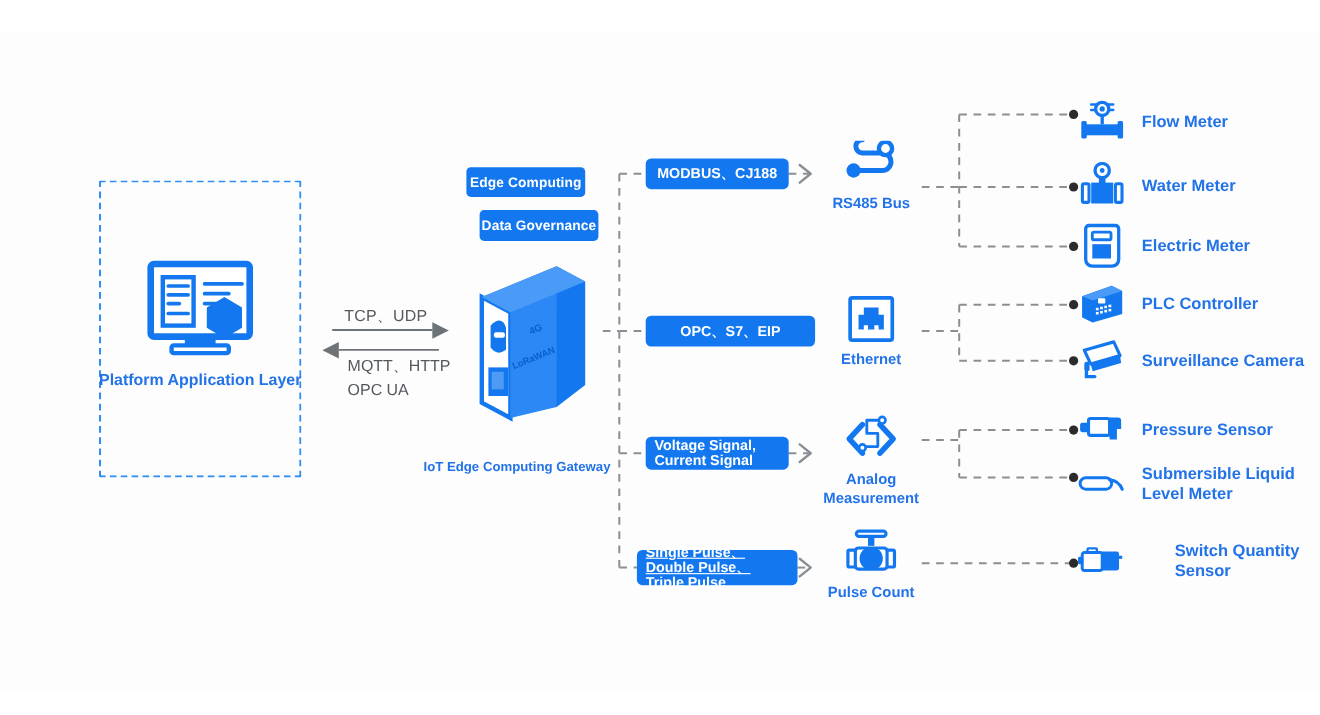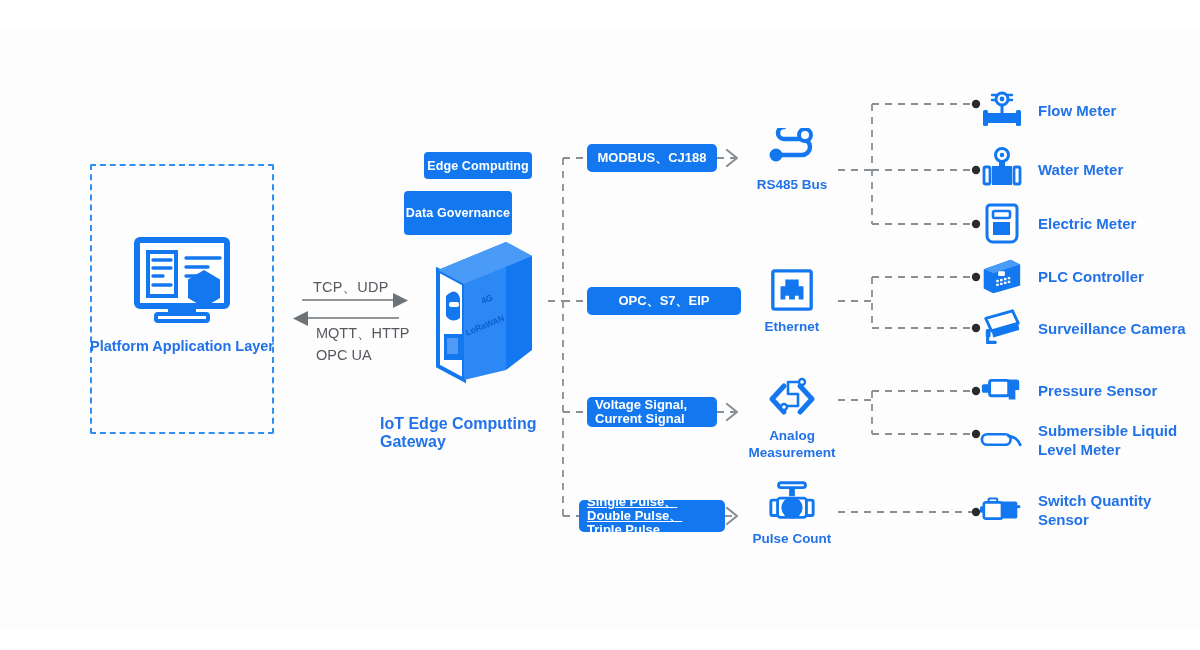--- a/index.html
+++ b/index.html
@@ -29,25 +29,25 @@
   .proto-up{position:absolute;left:313px;top:278px;color:#55595e;font-size:14.5px;letter-spacing:.2px;}
   .proto-dn{position:absolute;left:316px;top:322px;color:#55595e;font-size:14.5px;line-height:22px;}
 
   
   .gw-badge{
     position:absolute;background:#1378f0;color:#fff;border-radius:4px;
     font-size:12.5px;font-weight:bold;display:flex;align-items:center;justify-content:center;
     letter-spacing:.1px;
   }
   #gw-badge-edge{left:424px;top:152px;width:108px;height:27px;}
-  #gw-badge-data{left:404px;top:191px;width:108px;height:44px;}
+  #gw-badge-data{left:436px;top:191px;width:108px;height:28px;}
   .gw-img{position:absolute;left:420px;top:222px;width:120px;height:180px;}
   .gw-label{
-    position:absolute;left:380px;top:415px;width:180px;
-    color:#2272e8;font-weight:bold;font-size:16px;line-height:18px;
+    position:absolute;left:380px;top:415px;width:180px;text-align:center;
+    color:#2272e8;font-weight:bold;font-size:12px;line-height:18px;
   }
 
   
   .pill{
     position:absolute;background:#1378f0;color:#ffffff;border-radius:5px;
     font-weight:bold;font-size:13px;display:flex;align-items:center;justify-content:center;
     text-align:left;line-height:14px;box-sizing:border-box;padding:0 8px;
   }
   #pill-0{left:587px;top:144px;width:130px;height:28px;}
   #pill-1{left:587px;top:287px;width:154px;height:28px;}
@@ -67,21 +67,21 @@
   .dev{position:absolute;display:flex;align-items:center;}
   .dev .dic{width:44px;height:44px;display:flex;align-items:center;justify-content:center;flex:0 0 44px;}
   .dev .dnm{color:#2272e8;font-weight:bold;font-size:15px;line-height:19px;margin-left:14px;white-space:pre-line;}
   #dev-0{left:980px;top:88px;}
   #dev-1{left:980px;top:147px;}
   #dev-2{left:980px;top:201px;}
   #dev-3{left:980px;top:254px;align-items:center;}
   #dev-4{left:980px;top:306px;}
   #dev-5{left:980px;top:368px;}
   #dev-6{left:980px;top:418px;}
-  #dev-7{left:980px;top:488px;}
+  #dev-7{left:980px;top:488px;gap:30px;}
 </style>
 </head>
 <body>
 
 <div id="stage">
   <div class="panel-bg"></div>
 
   <svg class="layer" viewBox="0 0 1200 650">
     <g stroke="#8a8f94" stroke-width="1.8" fill="none" stroke-dasharray="7,6">
 

